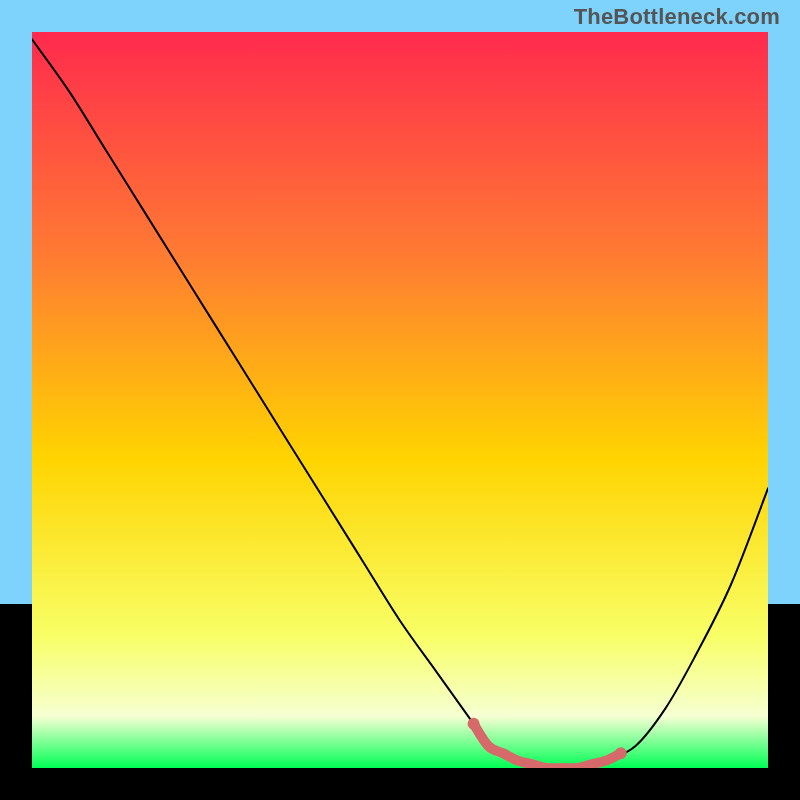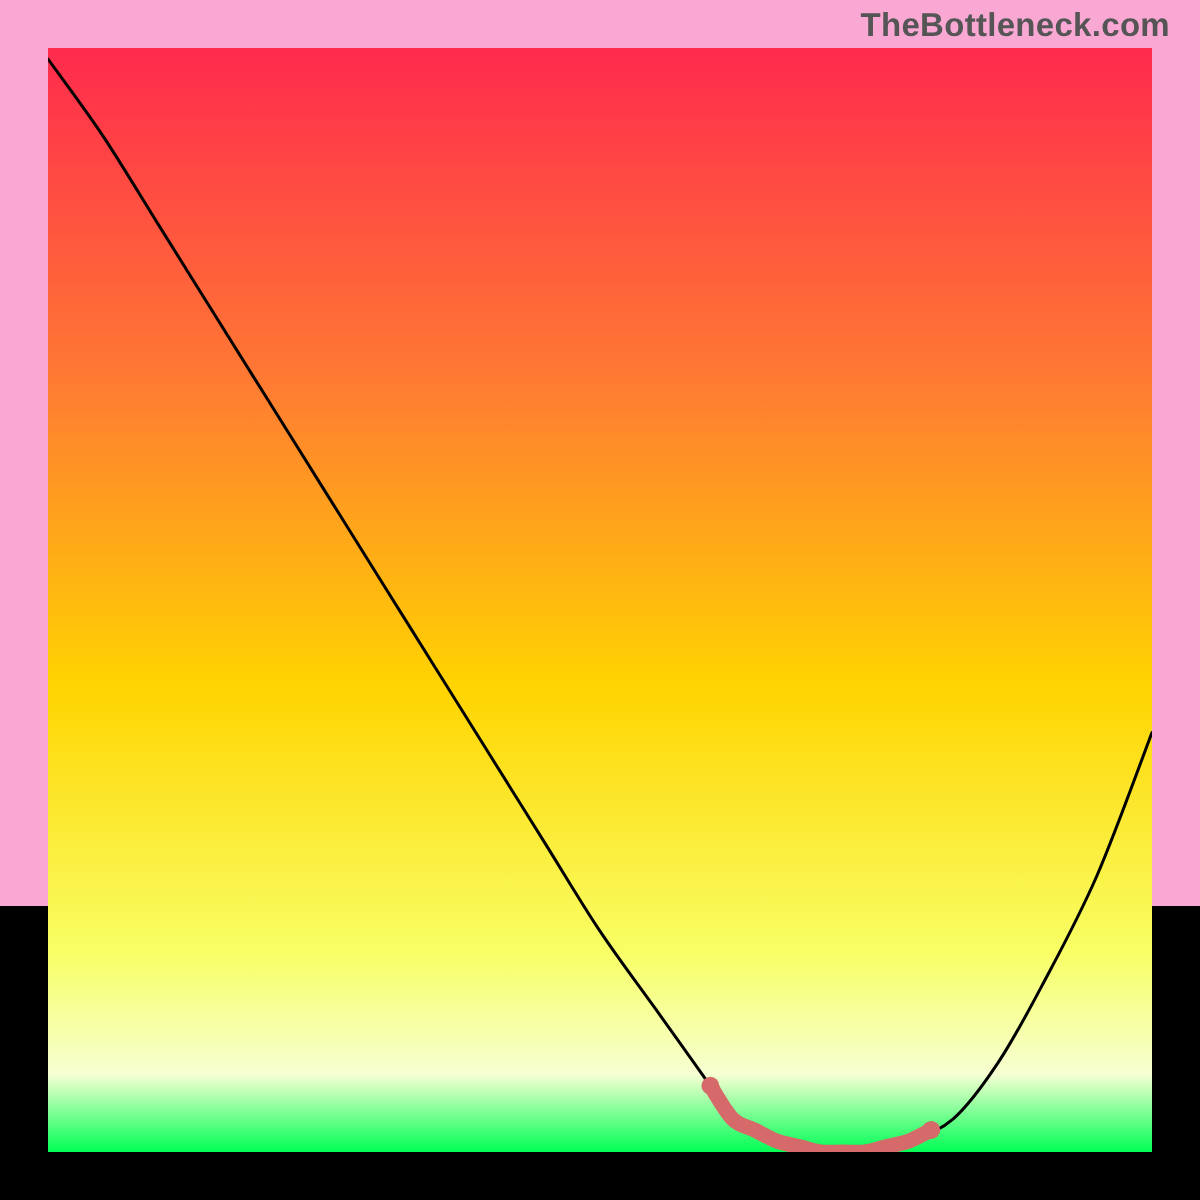--- a/index.html
+++ b/index.html
@@ -8,21 +8,21 @@
     width: 800px;
     height: 800px;
     background: #000;
     font-family: Arial, Helvetica, sans-serif;
     overflow: hidden;
   }
   .stage {
     position: relative;
     width: 800px;
     height: 604px;
-    background: #f9a8d4;
+    background: #7dd3fc;
   }
   .watermark {
     position: absolute;
     top: 4px;
     right: 20px;
     color: #555;
     font-size: 22px;
     font-weight: 600;
     letter-spacing: 0.2px;
     user-select: none;

